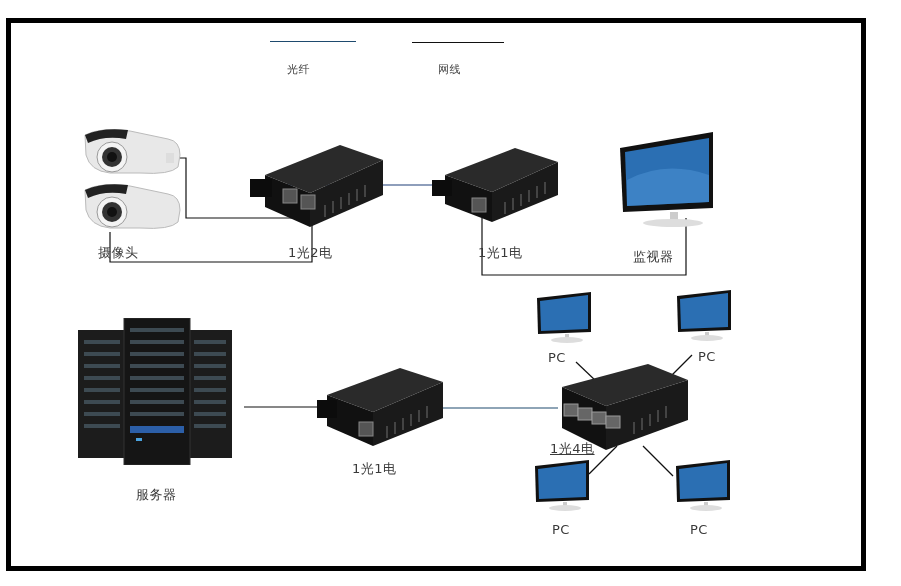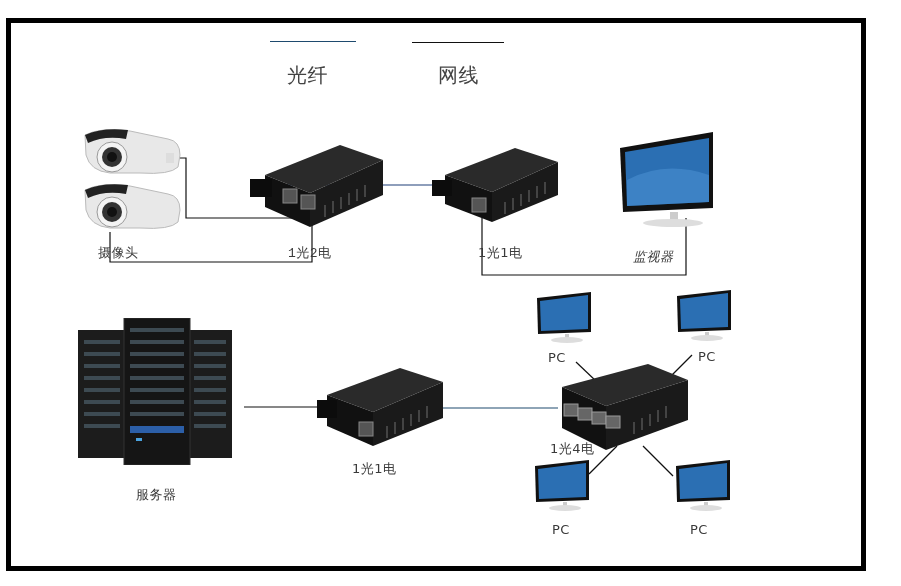--- a/index.html
+++ b/index.html
@@ -2,21 +2,21 @@
 <html><head>
 <meta charset="utf-8">
 <style>
   html, body { margin:0; padding:0; background:#ffffff; }
   body { width:901px; height:586px; position:relative; overflow:hidden;
          font-family:"DejaVu Sans", sans-serif; color:#333; }
   .frame { position:absolute; left:6px; top:18px; width:850px; height:543px;
            border:5px solid #000; }
   .abs { position:absolute; }
   .label { position:absolute; font-size:13px; color:#3a3a3a; white-space:nowrap; letter-spacing:0.5px; }
-  .legend-label { font-size:20px; color:#444; }
+  .legend-label { font-size:11px; color:#444; }
   .line { position:absolute; background:#111; }
   .fiber2 { background:#1e4a6e; }
   svg.wires { position:absolute; left:0; top:0; width:901px; height:586px; pointer-events:none; }
 </style>
 </head>
 <body>
 
 <div class="frame"></div>
 
 <div class="line fiber2 abs" style="left:270px;top:41px;width:86px;height:1px;"></div>
@@ -70,21 +70,21 @@
   <rect x="56" y="60" width="14" height="14" fill="#555" stroke="#888"></rect>
   <g stroke="#444" stroke-width="2">
       <line x1="80" y1="70" x2="80" y2="82"></line>
       <line x1="88" y1="66" x2="88" y2="78"></line>
       <line x1="96" y1="62" x2="96" y2="74"></line>
       <line x1="104" y1="58" x2="104" y2="70"></line>
       <line x1="112" y1="54" x2="112" y2="66"></line>
       <line x1="120" y1="50" x2="120" y2="62"></line>
     </g>
 </svg>
-<div class="label" style="left:288px;top:244px;font-family:Liberation Mono, monospace;">1光2电</div>
+<div class="label" style="left:288px;top:244px;">1光2电</div>
 
 <svg class="abs" style="left:430px;top:140px;" width="130" height="85" viewBox="0 0 130 85">
   <polygon points="15,35 85,8 128,22 62,52" fill="#2a2a2a"></polygon>
   <polygon points="15,35 62,52 62,82 15,64" fill="#111"></polygon>
   <polygon points="62,52 128,22 128,55 62,82" fill="#1a1a1a"></polygon>
   <rect x="2" y="40" width="20" height="16" fill="#0c0c0c"></rect>
   <rect x="42" y="58" width="14" height="14" fill="#555" stroke="#888"></rect>
   <g stroke="#444" stroke-width="2">
       <line x1="75" y1="62" x2="75" y2="74"></line>
       <line x1="83" y1="58" x2="83" y2="70"></line>
@@ -96,21 +96,21 @@
 </svg>
 <div class="label" style="left:478px;top:244px;">1光1电</div>
 
 <svg class="abs" style="left:615px;top:130px;" width="105" height="100" viewBox="0 0 105 100">
   <polygon points="5,18 98,2 98,78 8,82" fill="#111"></polygon>
   <polygon points="10,22 94,8 94,72 12,76" fill="#2b6fb3"></polygon>
   <path d="M12,50 Q50,30 94,45 L94,72 L12,76 Z" fill="#4a8fd0" opacity="0.6"></path>
   <rect x="55" y="82" width="8" height="8" fill="#ccc"></rect>
   <ellipse cx="58" cy="93" rx="30" ry="4" fill="#ddd"></ellipse>
 </svg>
-<div class="label" style="left:633px;top:248px;font-style:italic;">监视器</div>
+<div class="label" style="left:633px;top:248px;">监视器</div>
 
 <svg class="abs" style="left:78px;top:318px;" width="155" height="147" viewBox="0 0 155 147">
   <rect x="0" y="12" width="48" height="128" fill="#1c1c1c"></rect>
   <rect x="110" y="12" width="44" height="128" fill="#1c1c1c"></rect>
   <rect x="46" y="0" width="66" height="147" fill="#151515" stroke="#333"></rect>
   <g fill="#3d4a52">
     <rect x="6" y="22" width="36" height="4"></rect>
       <rect x="6" y="34" width="36" height="4"></rect>
       <rect x="6" y="46" width="36" height="4"></rect>
     <rect x="6" y="58" width="36" height="4"></rect>
@@ -166,21 +166,21 @@
   <rect x="34" y="50" width="14" height="12" fill="#666" stroke="#999"></rect>
   <rect x="48" y="54" width="14" height="12" fill="#666" stroke="#999"></rect>
   <g stroke="#444" stroke-width="2">
       <line x1="76" y1="60" x2="76" y2="72"></line>
       <line x1="84" y1="56" x2="84" y2="68"></line>
       <line x1="92" y1="52" x2="92" y2="64"></line>
       <line x1="100" y1="48" x2="100" y2="60"></line>
       <line x1="108" y1="44" x2="108" y2="56"></line>
     </g>
 </svg>
-<div class="label" style="left:550px;top:440px;">1光4电</div>
+<div class="label" style="left:550px;top:440px;text-decoration:underline;">1光4电</div>
 
 <svg class="abs" style="left:535px;top:290px;" width="60" height="55" viewBox="0 0 60 55">
   <polygon points="2,8 56,2 56,42 3,44" fill="#111"></polygon>
     <polygon points="5,11 53,5 53,39 6,41" fill="#2b6fb3"></polygon>
   <rect x="30" y="44" width="4" height="4" fill="#ccc"></rect>
     <ellipse cx="32" cy="50" rx="16" ry="3" fill="#ddd"></ellipse>
 </svg>
 <div class="label" style="left:548px;top:350px;">PC</div>
 
 <svg class="abs" style="left:675px;top:288px;" width="60" height="55" viewBox="0 0 60 55">

